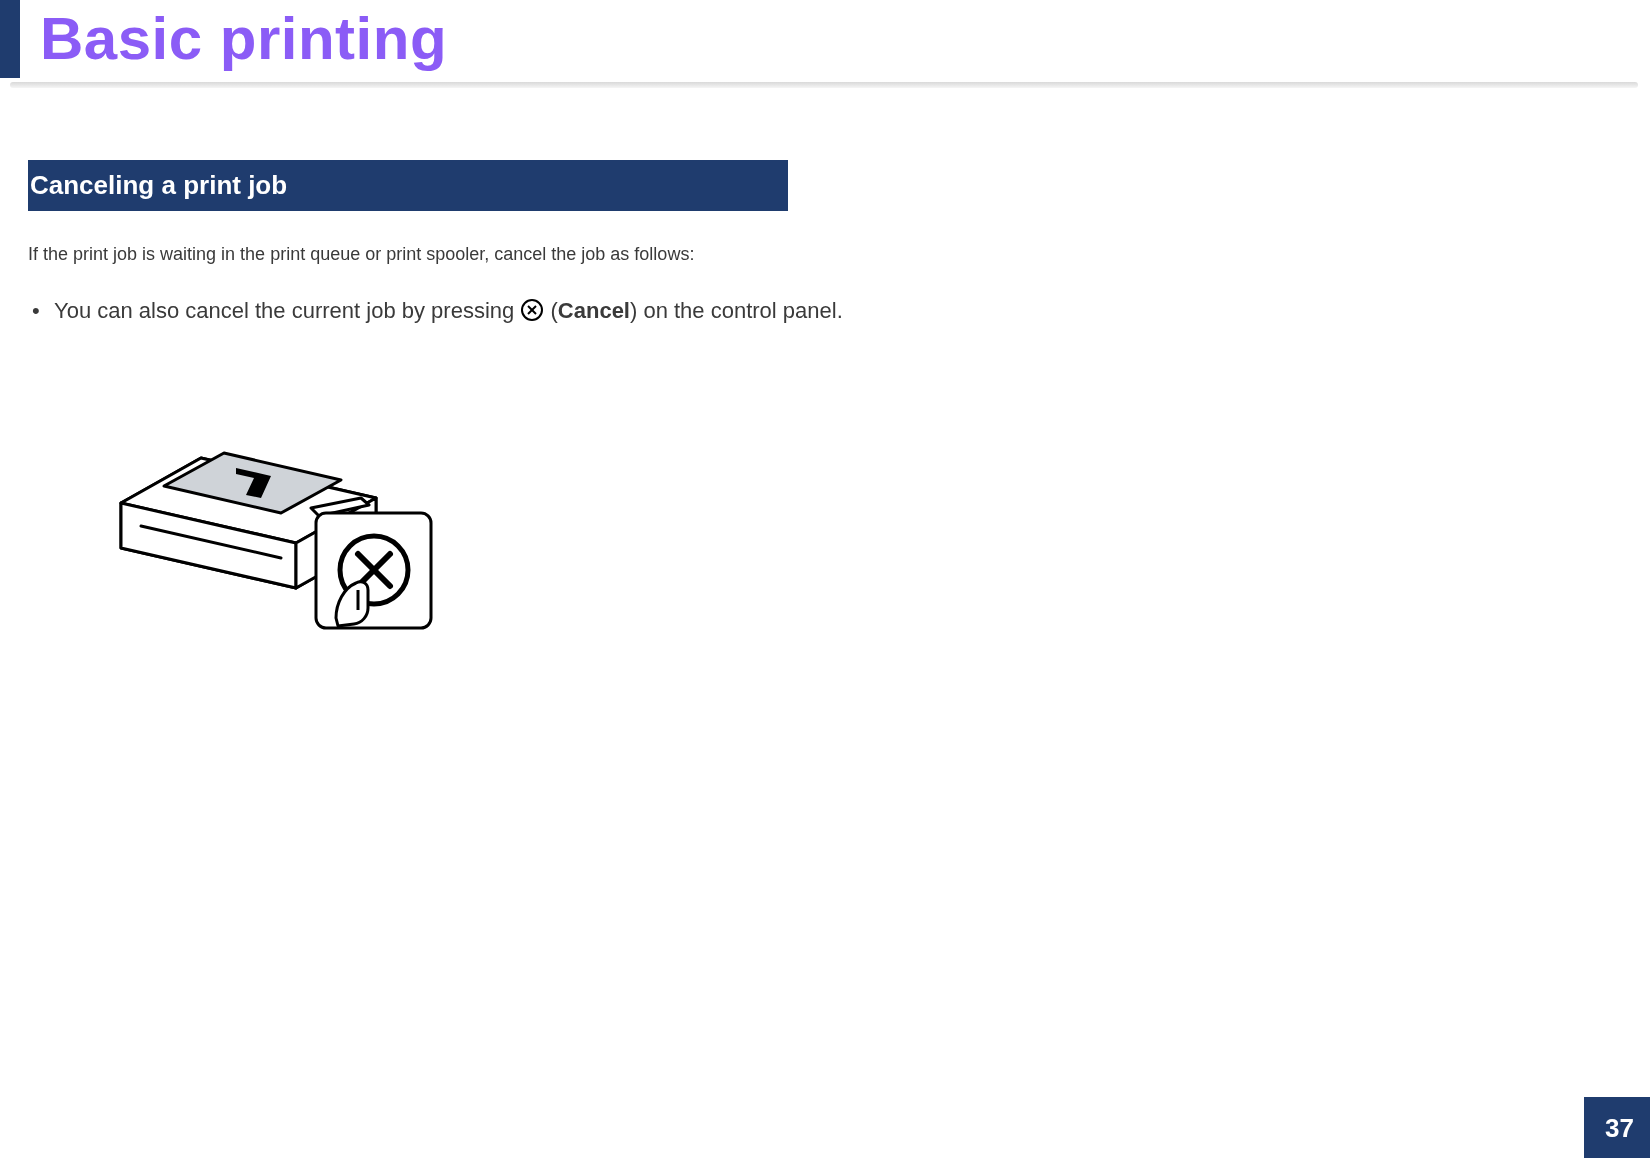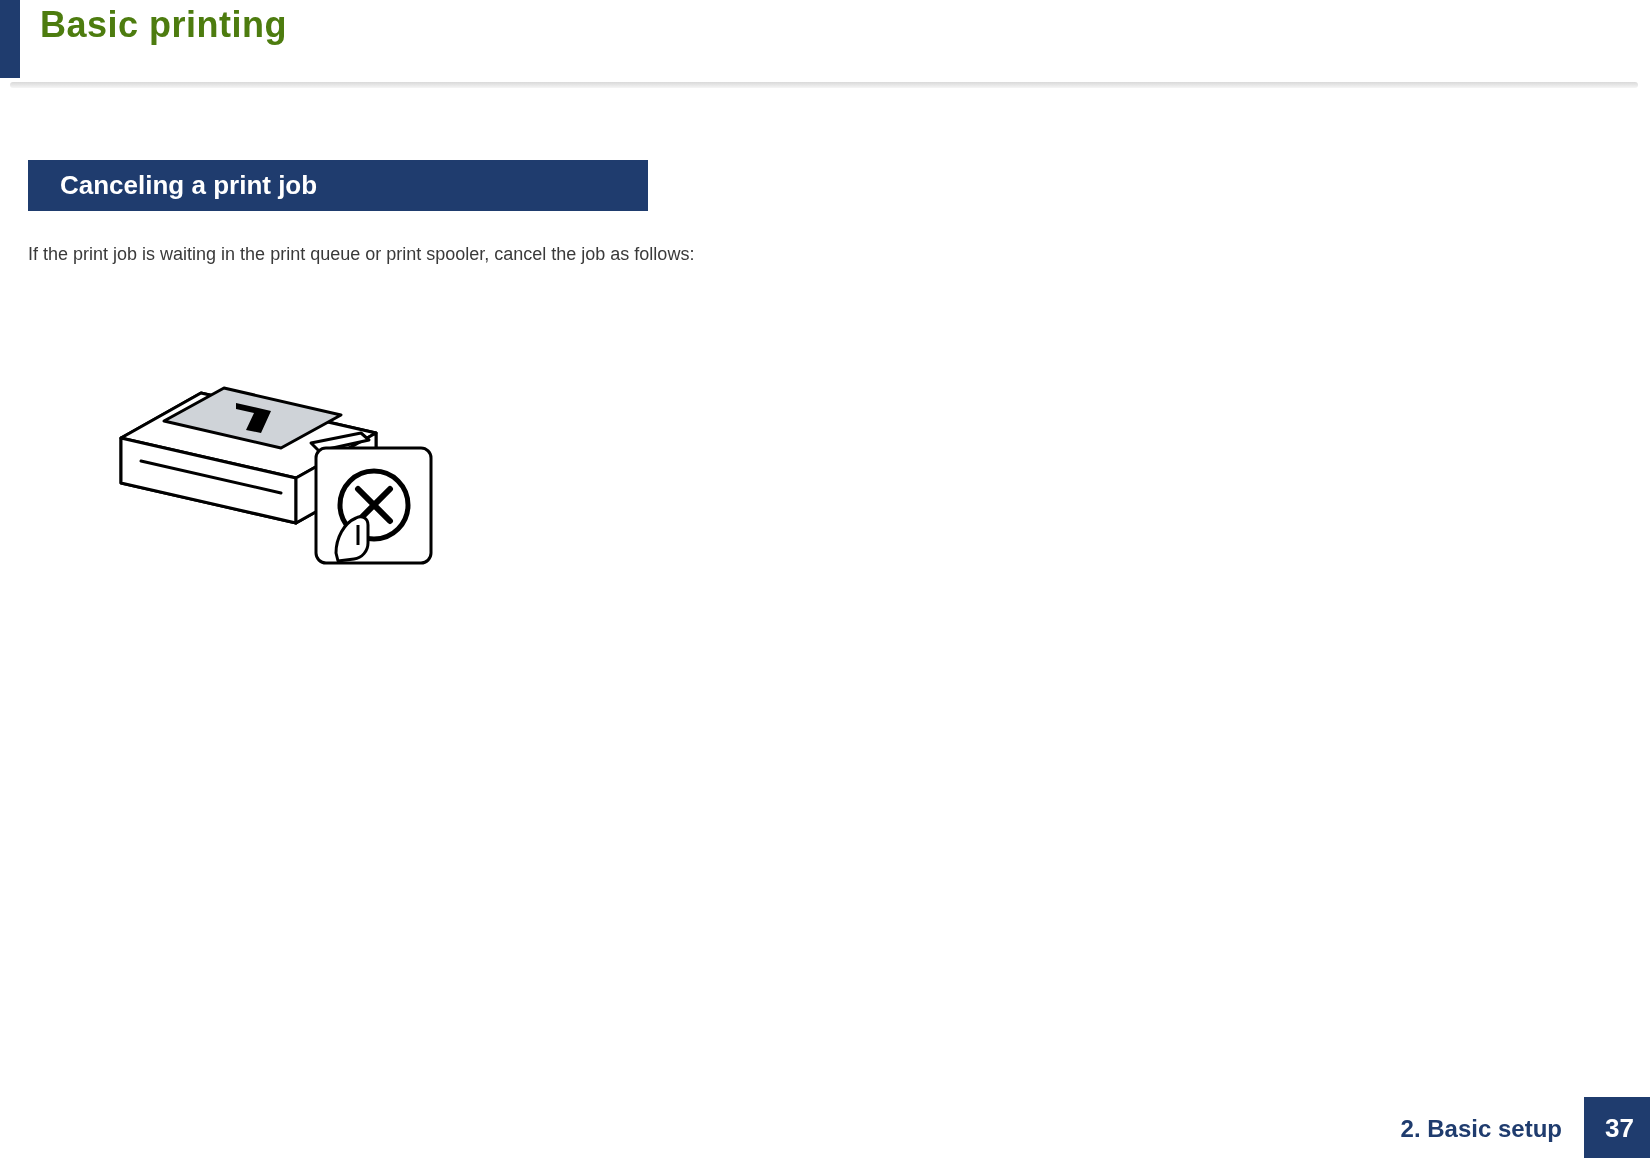--- a/index.html
+++ b/index.html
@@ -24,23 +24,23 @@
     top: 0;
     left: 0;
     width: 20px;
     height: 78px;
     background: #1f3c6e;
   }
   .header-title {
     position: absolute;
     top: 4px;
     left: 40px;
-    font-size: 36px;
-    font-weight: 700;
-    color: #4d7c0f;
+    font-size: 60px;
+    font-weight: 700;
+    color: #8b5cf6;
     letter-spacing: 0.5px;
   }
   .header-rule {
     position: absolute;
     top: 82px;
     left: 10px;
     right: 12px;
     height: 6px;
     background: linear-gradient(to bottom, #d9d9d9 0%, #f5f5f5 100%);
     border-radius: 3px;
@@ -52,22 +52,22 @@
     top: 160px;
     left: 28px;
     width: 800px;
   }
 
   .section-bar {
     background: #1f3c6e;
     color: #ffffff;
     font-size: 26px;
     font-weight: 700;
-    padding: 10px 32px;
-    width: 620px;
+    padding: 10px 2px;
+    width: 760px;
     box-sizing: border-box;
   }
 
   .intro {
     margin-top: 30px;
     font-size: 18px;
     line-height: 1.55;
     color: #3a3a3a;
     width: 800px;
   }
@@ -141,20 +141,31 @@
 
 <div class="content">
 
   <div class="section-bar">Canceling a print job</div>
 
   <div class="intro">If the print job is waiting in the print queue or print spooler, cancel the job as follows:</div>
 
   <ul class="bullets">
 
 
+    <li>
+      <span>You can also cancel the current job by pressing </span>
+      <span class="inline-icon">
+        <svg width="24" height="24" viewBox="0 0 24 24">
+          <circle cx="12" cy="12" r="10" fill="#ffffff" stroke="#000000" stroke-width="2"></circle>
+          <line x1="8" y1="8" x2="16" y2="16" stroke="#000000" stroke-width="2"></line>
+          <line x1="16" y1="8" x2="8" y2="16" stroke="#000000" stroke-width="2"></line>
+        </svg>
+      </span>
+      <span> (</span><span class="bold">Cancel</span><span>) on the control panel.</span>
+    </li>
 
   </ul>
 
   <div class="printer-illustration">
     <svg width="360" height="280" viewBox="0 0 360 280">
 
       <g stroke="#000" stroke-width="3" fill="#ffffff" stroke-linejoin="round" stroke-linecap="round">
 
         <path d="M 35 190 L 210 230 L 290 185 L 290 140 L 115 100 L 35 145 Z"></path>
 
@@ -184,15 +195,14 @@
           <path d="M 250 260 C 250 245 258 230 270 225 C 276 222 282 225 282 232 L 282 250 C 282 258 276 265 268 266 L 252 268 Z"></path>
           <line x1="272" y1="232" x2="272" y2="252"></line>
         </g>
       </g>
     </svg>
   </div>
 
 </div>
 
 <div class="footer">
-  <div class="footer-chapter">2. Basic setup</div>
   <div class="footer-page">37</div>
 </div>
 
 </body></html>

